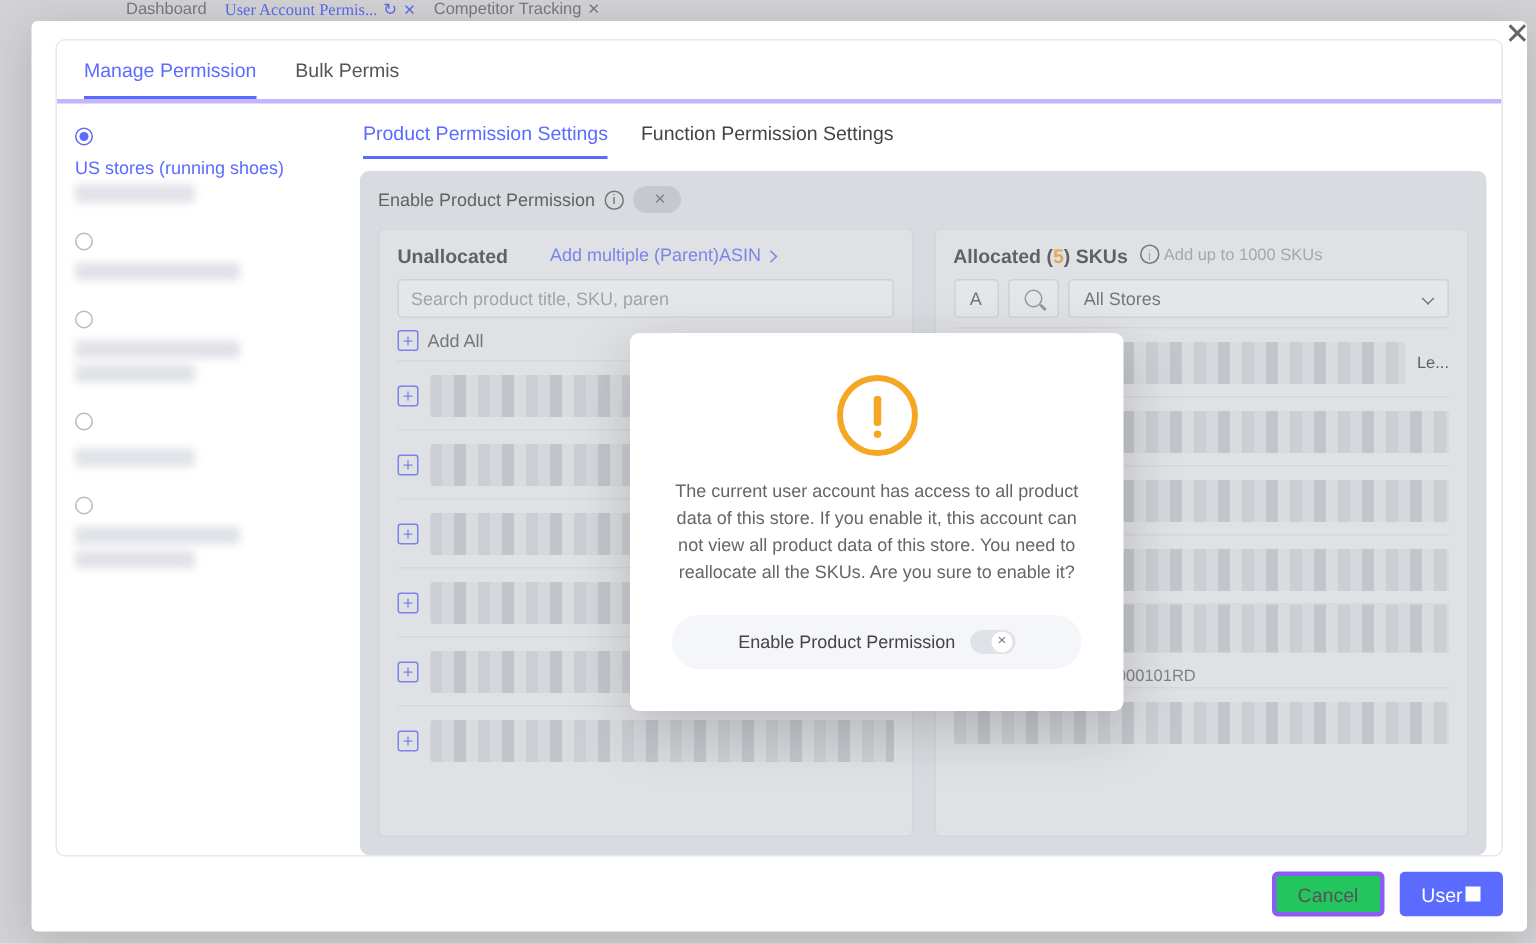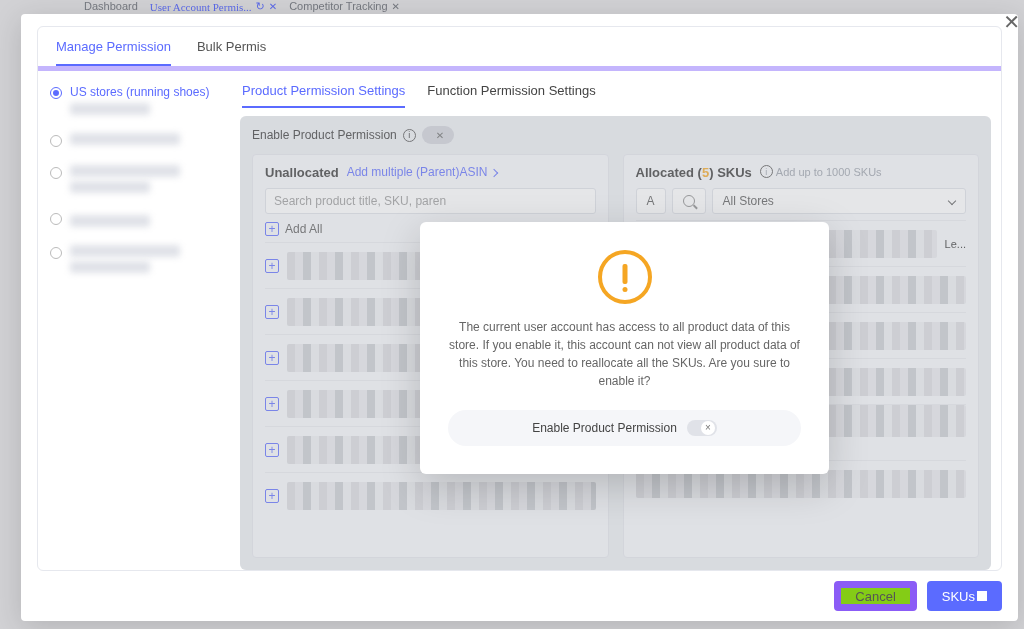--- a/index.html
+++ b/index.html
@@ -7,66 +7,66 @@
   .bg { position: absolute; inset: 0; background: #e5e6e8; }
   .tabbar { position: absolute; top: 0; left: 0; right: 0; height: 14px; display: flex; gap: 12px; padding: 0 84px; font-size: 11px; color: #7a7d85; align-items: flex-start; }
   .tabbar .tab { display: inline-flex; align-items: center; gap: 4px; }
   .tabbar .tab.active { color: #5b6bff; font-family: Liberation Serif, serif; }
   .tabbar .x { font-size: 10px; }
   .overlay { position: absolute; inset: 0; background: rgba(100,100,110,0.15); }
   .modal { position: absolute; left: 21px; right: 6px; top: 14px; bottom: 8px; background: #fff; border-radius: 4px; box-shadow: 0 6px 30px rgba(0,0,0,0.15); display: flex; flex-direction: column; }
   .modal-close { position: absolute; top: -4px; right: -2px; font-size: 20px; color: #666; cursor: pointer; }
   .modal-title { font-size: 22px; color: #333; padding: 16px 16px 4px 16px; }
   .inner { margin: 12px 16px 0 16px; border: 1px solid #e6e8ee; border-radius: 6px; flex: 1; display: flex; flex-direction: column; overflow: hidden; }
-  .inner-tabs { display: flex; gap: 26px; padding: 12px 18px 0 18px; font-size: 13px; color: #555; border-bottom: 5px solid #c4b5fd; }
+  .inner-tabs { display: flex; gap: 26px; padding: 12px 18px 0 18px; font-size: 13px; color: #555; border-bottom: 3px solid #c4b5fd; }
   .inner-tabs .it { padding-bottom: 10px; cursor: pointer; }
   .inner-tabs .it.active { color: #5b6bff; border-bottom: 2px solid #5b6bff; }
   .body-row { flex: 1; display: flex; overflow: hidden; }
   .sidebar { width: 198px; padding: 14px 12px; }
-  .store-item { display: flex; align-items: flex-start; gap: 8px; margin-bottom: 18px; font-size: 12px; color: #888; }
+  .store-item { display: flex; align-items: flex-start; gap: 8px; margin-bottom: 18px; font-size: 12px; color: #888; flex-direction: column; }
   .radio { width: 12px; height: 12px; border: 1px solid #bbb; border-radius: 50%; margin-top: 2px; flex: 0 0 12px; position: relative; }
   .radio.on { border-color: #5b6bff; }
   .radio.on::after { content: ""; position: absolute; inset: 2px; background: #5b6bff; border-radius: 50%; }
   .store-label { color: #5b6bff; }
   .blur { filter: blur(3px); background: #e0e2e8; color: transparent; height: 12px; width: 110px; border-radius: 2px; }
   .blur.sm { width: 80px; margin-top:4px;}
   .main { flex: 1; display: flex; flex-direction: column; position: relative; }
   .subtabs { display: flex; gap: 22px; padding: 12px 6px 0 6px; font-size: 13px; color: #444; }
   .subtabs .st { padding-bottom: 8px; cursor: pointer; }
   .subtabs .st.active { color: #5b6bff; border-bottom: 2px solid #5b6bff; }
   .panel { margin: 8px 10px 0 4px; background: #eceef2; border-radius: 6px; flex: 1; position: relative; padding: 10px 12px; overflow: hidden; }
   .dim { position: absolute; inset: 0; background: rgba(180,182,190,0.35); }
   .enable-row { display: flex; align-items: center; gap: 6px; font-size: 12px; color: #333; }
   .info-icon { width: 13px; height: 13px; border: 1px solid #555; border-radius: 50%; display: inline-flex; align-items: center; justify-content: center; font-size: 9px; }
   .toggle-pill { width: 32px; height: 18px; background: #cfd2d9; border-radius: 10px; display: inline-flex; align-items: center; padding-left: 14px; font-size: 10px; color: #666; }
   .cols { display: flex; gap: 14px; margin-top: 10px; height: calc(100% - 30px); }
   .col { flex: 1; background: #f6f7fa; border: 1px solid #e3e5ec; border-radius: 4px; padding: 10px 12px; overflow: hidden; position: relative; }
   .col-head { display: flex; align-items: flex-start; gap: 8px; font-size: 13px; color: #333; }
-  .col-head .link { color: #5b6bff; font-size: 12px; }
+  .col-head .link { color: #5b6bff; font-size: 12px; margin-left: 20px; }
   .col-head .count { color: #f5a623; }
   .hint { color: #9aa0aa; font-size: 11px; display: inline-flex; align-items: center; gap: 3px; }
   .search-row { margin-top: 8px; display: flex; gap: 6px; }
   .search { flex: 1; height: 26px; background: #fff; border: 1px solid #dde0e7; border-radius: 3px; font-size: 12px; padding: 0 8px; color: #999; display:flex; align-items:center;}
   .pill { height: 26px; padding: 0 10px; background: #fff; border: 1px solid #dde0e7; border-radius: 3px; font-size: 12px; color: #555; display:inline-flex; align-items:center; gap:4px;}
   .addall { margin-top: 8px; font-size: 12px; color: #555; display:flex; align-items:center; gap:6px;}
   .plus { width: 14px; height: 14px; border: 1px solid #5b6bff; color: #5b6bff; display: inline-flex; align-items: center; justify-content: center; border-radius: 2px; font-size: 12px; line-height: 1; }
   .rows { margin-top: 6px; }
   .prow { display: flex; align-items: center; gap: 8px; height: 46px; border-top: 1px solid #e8eaef; }
   .mosaic { flex: 1; height: 28px; background: repeating-linear-gradient(90deg,#d9dbe2 0 8px,#e7e9ef 8px 16px,#c9ccd5 16px 24px,#eceef3 24px 32px); filter: blur(0.5px) saturate(0.6); border-radius:2px;}
   .allocated-meta { font-size: 11px; color: #666; margin-top: 6px; display:flex; align-items:center; gap:6px;}
   .marker { width: 12px; height: 14px; background: #f44; clip-path: polygon(50% 100%, 0 35%, 20% 0, 80% 0, 100% 35%); }
   .flag { width:16px; height:11px; background: repeating-linear-gradient(180deg,#b22 0 1px,#fff 1px 2px); position:relative;}
   .flag::before{content:"";position:absolute;left:0;top:0;width:7px;height:6px;background:#224b9b;}
   .footer { display: flex; justify-content: flex-end; gap: 10px; padding: 10px 16px; }
   .btn { height: 30px; padding: 0 14px; border-radius: 4px; font-size: 13px; display: inline-flex; align-items: center; cursor: pointer; border:1px solid transparent;}
-  .btn.cancel { background: #84cc16; border: 7px solid #8b5cf6; color: #555; }
+  .btn.cancel { background: #22c55e; border: 3px solid #8b5cf6; color: #555; }
   .btn.save { background: #5b6bff; color: #fff; }
   .btn.save .sq { width:10px;height:10px;background:#fff;margin-left:2px;}
   
-  .dialog { position: absolute; left: 420px; top: 222px; width: 409px; background: #fff; border-radius: 6px; box-shadow: 0 12px 40px rgba(0,0,0,0.18); padding: 20px 28px 28px; text-align: center; }
+  .dialog { position: absolute; left: 420px; top: 222px; width: 329px; background: #fff; border-radius: 6px; box-shadow: 0 12px 40px rgba(0,0,0,0.18); padding: 20px 28px 28px; text-align: center; }
   .warn-icon { width: 54px; height: 54px; border: 4px solid #f5a623; border-radius: 50%; margin: 8px auto 14px; position: relative; }
   .warn-icon::before { content:""; position:absolute; left:50%; top:10px; width:5px; height:20px; background:#f5a623; transform:translateX(-50%); border-radius:2px;}
   .warn-icon::after { content:""; position:absolute; left:50%; bottom:8px; width:5px; height:5px; background:#f5a623; transform:translateX(-50%); border-radius:50%;}
   .dialog-text { font-size: 12px; color: #666; line-height: 1.5; }
   .dialog-toggle { margin-top: 20px; background: #f5f6f9; border-radius: 20px; height: 36px; display: flex; align-items: center; justify-content: center; gap: 10px; font-size: 12px; color: #444; }
   .dialog-toggle .sw { width: 30px; height: 16px; background: #e0e2e8; border-radius: 10px; position: relative; }
   .dialog-toggle .sw::after{content:"×"; position:absolute; right:2px; top:0; width:14px;height:14px;background:#fff;border-radius:50%; font-size:10px; color:#777; text-align:center; line-height:14px; margin-top:1px;}
   .chev{display:inline-block;width:6px;height:6px;border-right:1px solid currentColor;border-bottom:1px solid currentColor;transform:rotate(-45deg);}
   .chev.down{transform:rotate(45deg);}
   .search-icon{width:12px;height:12px;border:1.5px solid #888;border-radius:50%;position:relative;}
@@ -246,21 +246,21 @@
           </div>
           <div class="dim"></div>
         </div>
       </div>
     </div>
   </div>
 
   <div class="footer">
     <div class="btn cancel">Cancel</div>
     <div class="btn save">
-        <span>SKUs</span>
+        <span>User</span>
         <span class="sq"></span>
       </div>
   </div>
 </div>
 
 <div class="dialog">
   <div class="warn-icon"></div>
   <div class="dialog-text">The current user account has access to all product data of this store. If you enable it, this account can not view all product data of this store. You need to reallocate all the SKUs. Are you sure to enable it?</div>
   <div class="dialog-toggle">
     <span>Enable Product Permission</span>

